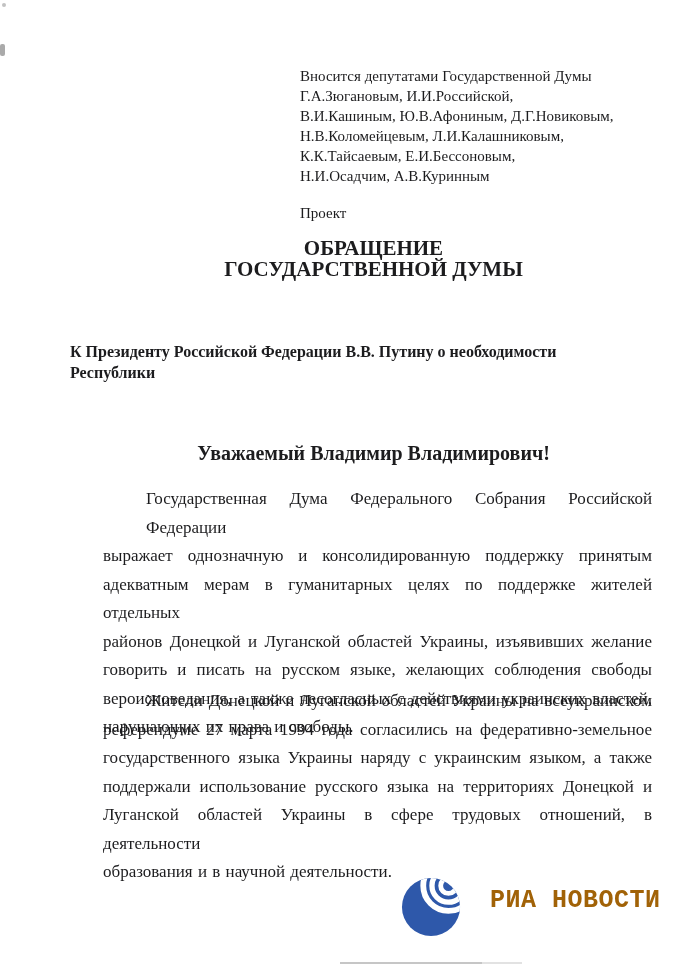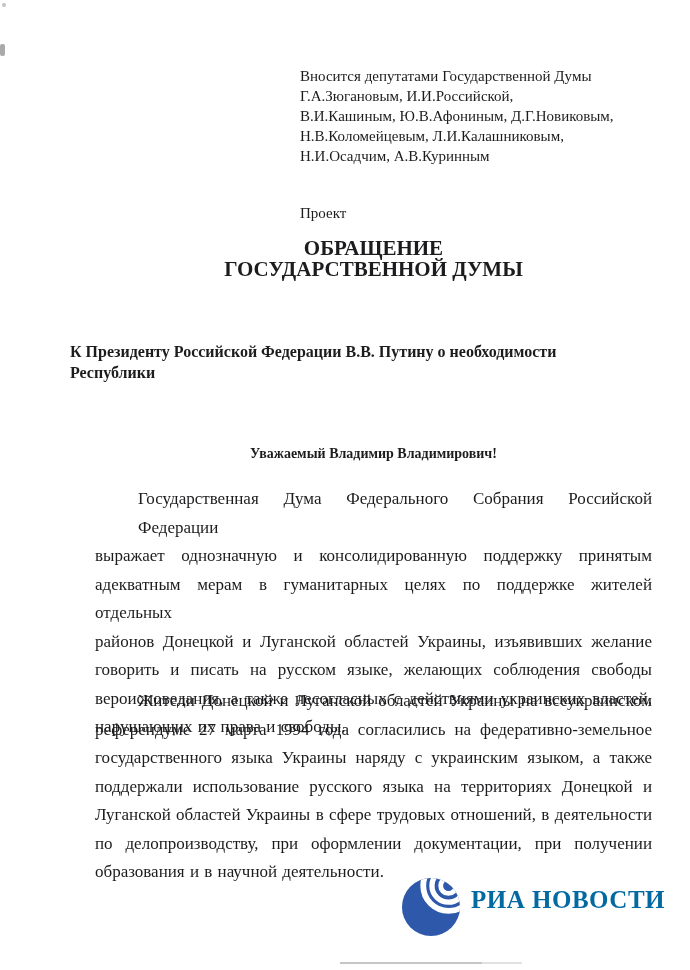--- a/index.html
+++ b/index.html
@@ -49,53 +49,53 @@
     font-size: 16px;
     line-height: 21px;
   }
   .salutation {
     position: absolute;
     left: 95px;
     top: 443px;
     width: 557px;
     text-align: center;
     font-weight: bold;
-    font-size: 14px;
+    font-size: 20px;
     line-height: 21px;
   }
   
   .body-par {
     position: absolute;
     left: 95px;
     width: 557px;
     font-size: 17px;
     line-height: 28.5px;
     word-spacing: 1px;
   }
   .body-par.p1 { top: 485px; }
   .body-par.p2 { top: 687px; }
-  .jline { text-align: justify; text-align-last: justify; }
+  .jline { text-align: justify; text-align-last: justify; margin-left: 8px; }
   .jline.last { text-align-last: left; }
   .jline.indent { padding-left: 43px; }
   
   .watermark {
     position: absolute;
     left: 400px;
     top: 876px;
     display: flex;
     align-items: center;
   }
   .globe { width: 62px; height: 62px; display: block; }
   .brand-text {
-    font-family: Liberation Serif, serif;
+    font-family: Liberation Mono, monospace;
     font-weight: 700;
     font-size: 25px;
     letter-spacing: 0.5px;
-    color: #0369a1;
-    margin-left: 9px;
+    color: #a16207;
+    margin-left: 28px;
     position: relative;
     top: -7px;
     white-space: nowrap;
   }
   
   .speck-left {
     position: absolute; left: 0; top: 44px;
     width: 5px; height: 12px;
     background: #8d8d8d; opacity: .75; border-radius: 2px;
   }
@@ -119,20 +119,21 @@
 <div class="page">
 
   <div class="speck-top"></div>
   <div class="speck-left"></div>
 
   <div class="intro">
     <div>Вносится депутатами Государственной Думы</div>
     <div>Г.А.Зюгановым, И.И.Российской,</div>
     <div>В.И.Кашиным, Ю.В.Афониным, Д.Г.Новиковым,</div>
     <div>Н.В.Коломейцевым, Л.И.Калашниковым,</div>
+    <div>К.К.Тайсаевым, Е.И.Бессоновым,</div>
     <div>Н.И.Осадчим, А.В.Куринным</div>
   </div>
 
   <div class="draft">Проект</div>
 
   <div class="doc-title">
     <div>ОБРАЩЕНИЕ</div>
     <div>ГОСУДАРСТВЕННОЙ ДУМЫ</div>
   </div>
 
@@ -152,21 +153,20 @@
     <div class="jline">вероисповедания, а также несогласных с действиями украинских властей,</div>
     <div class="jline last">нарушающих их права и свободы.</div>
   </div>
 
   <div class="body-par p2">
     <div class="jline indent">Жители Донецкой и Луганской областей Украины на всеукраинском</div>
     <div class="jline">референдуме 27 марта 1994 года согласились на федеративно-земельное</div>
     <div class="jline">государственного языка Украины наряду с украинским языком, а также</div>
     <div class="jline">поддержали использование русского языка на территориях Донецкой и</div>
     <div class="jline">Луганской областей Украины в сфере трудовых отношений, в деятельности</div>
-    <div class="jline">по делопроизводству, при оформлении документации, при получении</div>
     <div class="jline last">образования и в научной деятельности.</div>
   </div>
 
   <div class="watermark">
     <svg class="globe" viewBox="0 0 64 64" aria-hidden="true">
       <defs>
         <clipPath id="globeClip">
             <circle cx="32" cy="32" r="30"></circle>
           </clipPath>
       </defs>

